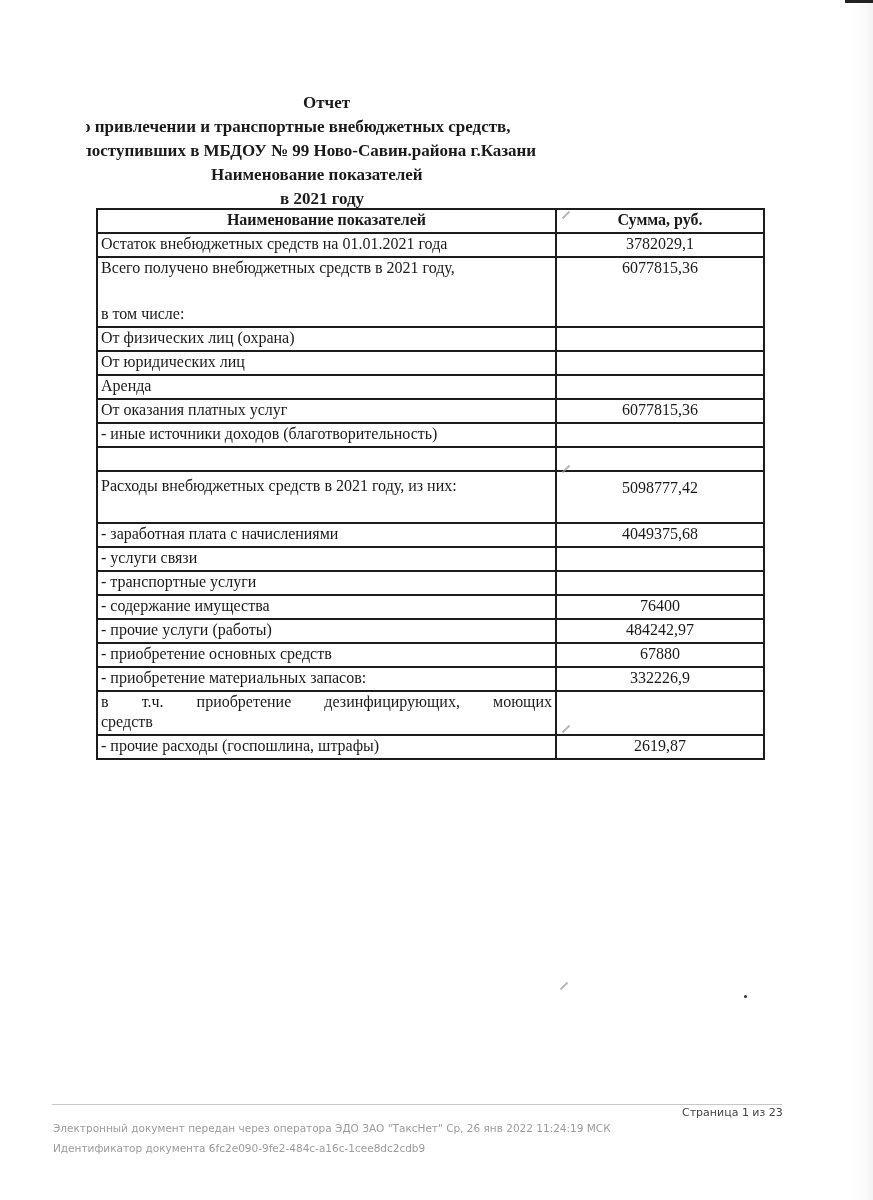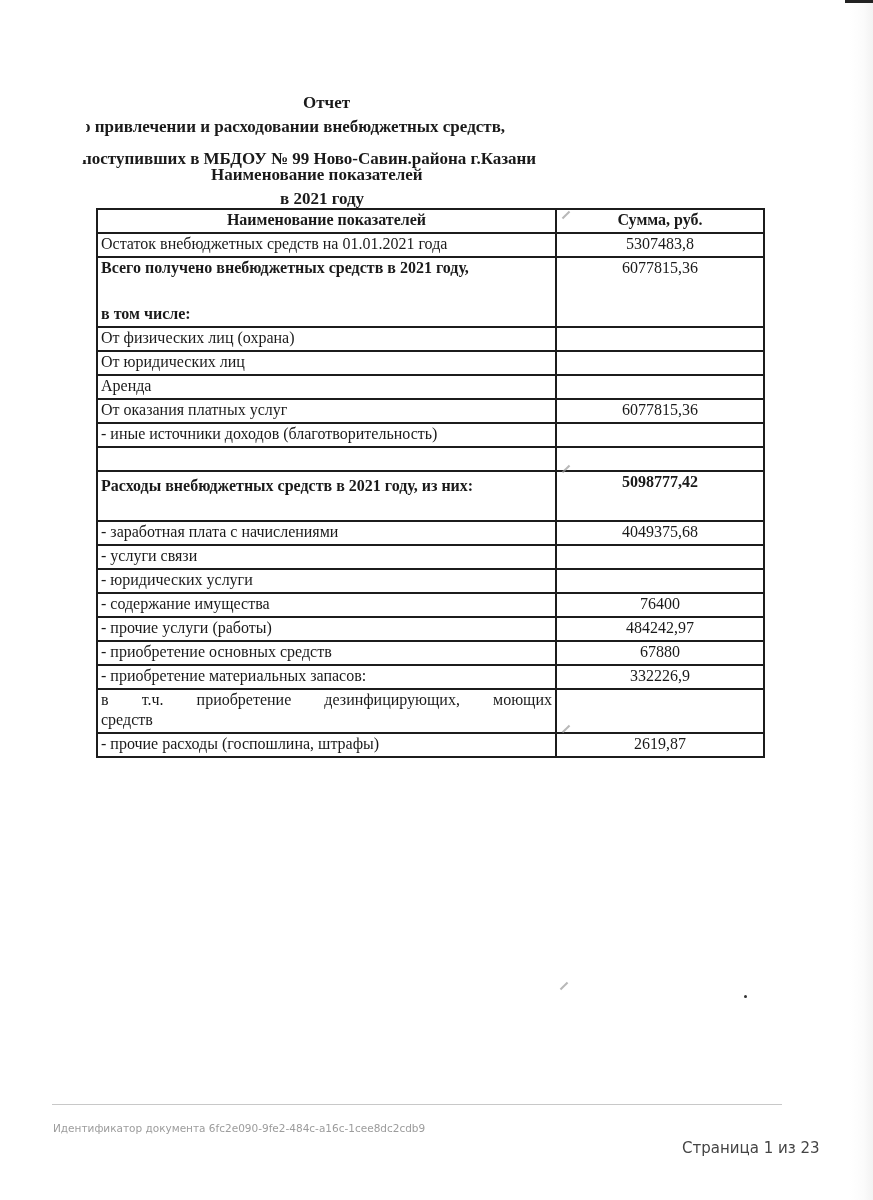--- a/index.html
+++ b/index.html
@@ -10,79 +10,79 @@
   .page-edge {
     position: absolute; right: 0; top: 0; width: 24px; height: 100%;
     background: linear-gradient(to right, #ffffff 0%, #fbfbfb 60%, #f3f3f3 100%);
   }
   .top-mark { position: absolute; right: 0; top: 0; width: 28px; height: 3px; background: #222; }
 
   .title-block { position: absolute; left: 0; top: 93px; width: 873px; font-weight: bold; font-size: 17px; }
   .title-line { position: absolute; white-space: nowrap; line-height: 20px; }
   .t1 { left: 303px; top: 0; }
   .t2 { left: 82px; top: 24px; }
-  .t3 { left: 82px; top: 56px; }
+  .t3 { left: 82px; top: 48px; }
   .t4 { left: 211px; top: 72px; }
   .t5 { left: 280px; top: 96px; }
   .clip-left { position: absolute; left: 0; top: 110px; width: 86px; height: 50px; background: #fff; }
 
   table.report {
     position: absolute; left: 96px; top: 208px; width: 667px;
     border-collapse: collapse; font-size: 16px; table-layout: fixed;
   }
   table.report td {
     border: 2px solid #1c1c1c; padding: 0 3px; vertical-align: top; line-height: 20px;
   }
   table.report col.c1 { width: 459px; }
   table.report col.c2 { width: 208px; }
   td.amt { text-align: center; }
   tr.hdr td { font-weight: bold; text-align: center; height: 22px; }
   tr.r td { height: 22px; }
   tr.tall td { height: 68px; }
   tr.mid td { height: 44px; }
   tr.wrap td { height: 42px; }
-  .bold { font-weight: bold; margin-top: 40px; }
+  .bold { font-weight: normal; margin-top: 40px; }
   .justify { text-align: justify; text-align-last: auto; }
   .spacer-line { display: block; height: 26px; }
 
   .pen-mark { position: absolute; width: 10px; height: 2px; background: #9a9a9a; transform: rotate(-45deg); opacity: 0.7; }
 
   .footer-rule { position: absolute; left: 52px; top: 1104px; width: 730px; height: 1px; background: #c8c8c8; }
   .footer { position: absolute; left: 53px; top: 1118px; font-family: "DejaVu Sans", sans-serif; font-size: 10.5px; color: #9c9c9c; line-height: 20px; white-space: nowrap; }
-  .footer-page { position: absolute; left: 682px; top: 1138px; font-family: "DejaVu Sans", sans-serif; font-size: 15px; color: #444; white-space: nowrap; line-height: 20px; }
+  .footer-page { position: absolute; left: 682px; top: 1103px; font-family: "DejaVu Sans", sans-serif; font-size: 11px; color: #444; white-space: nowrap; line-height: 20px; }
   .dot { position: absolute; left: 744px; top: 995px; width: 3px; height: 3px; background: #333; border-radius: 50%; }
 </style>
 </head>
 <body>
 
 <div class="page-edge"></div>
 <div class="top-mark"></div>
 
 <div class="title-block">
   <div class="title-line t1">Отчет</div>
-  <div class="title-line t2">о привлечении и расходовании внебюджетных средств,</div>
+  <div class="title-line t2">о привлечении и транспортные внебюджетных средств,</div>
   <div class="title-line t3">поступивших в  МБДОУ № 99 Ново-Савин.района г.Казани</div>
   <div class="title-line t4">Наименование показателей</div>
   <div class="title-line t5">в 2021 году</div>
 </div>
 <div class="clip-left"></div>
 
 <table class="report">
   <colgroup>
       <col class="c1">
       <col class="c2">
     </colgroup>
   <tbody>
       <tr class="hdr">
     <td>Наименование показателей</td>
     <td>Сумма, руб.</td>
   </tr>
   <tr class="r">
     <td>Остаток внебюджетных средств на 01.01.2021 года</td>
-    <td class="amt">5307483,8</td>
+    <td class="amt">3782029,1</td>
   </tr>
   <tr class="tall">
     <td class="bold">
       <span>Всего получено внебюджетных средств в 2021 году,</span>
       <span class="spacer-line"></span>
       <span>в том числе:</span>
     </td>
     <td class="amt">6077815,36</td>
   </tr>
   <tr class="r">
@@ -104,32 +104,32 @@
   <tr class="r">
     <td>- иные источники доходов (благотворительность)</td>
     <td class="amt"></td>
   </tr>
   <tr class="r">
     <td></td>
     <td class="amt"></td>
   </tr>
   <tr class="mid">
     <td class="bold" style="padding-top:4px">Расходы внебюджетных средств в 2021 году, из них:</td>
-    <td class="amt bold" style="">5098777,42</td>
+    <td class="amt bold" style="padding-top:6px">5098777,42</td>
   </tr>
   <tr class="r">
     <td>- заработная плата с начислениями</td>
     <td class="amt">4049375,68</td>
   </tr>
   <tr class="r">
     <td>- услуги связи</td>
     <td class="amt"></td>
   </tr>
   <tr class="r">
-    <td>- юридических услуги</td>
+    <td>- транспортные услуги</td>
     <td class="amt"></td>
   </tr>
   <tr class="r">
     <td>- содержание имущества</td>
     <td class="amt">76400</td>
   </tr>
   <tr class="r">
     <td>- прочие услуги (работы)</td>
     <td class="amt">484242,97</td>
   </tr>
@@ -153,15 +153,16 @@
   </table>
 
 <div class="pen-mark" style="left:561px; top:214px;"></div>
 <div class="pen-mark" style="left:561px; top:468px;"></div>
 <div class="pen-mark" style="left:561px; top:728px;"></div>
 <div class="pen-mark" style="left:559px; top:985px;"></div>
 <div class="dot"></div>
 
 <div class="footer-rule"></div>
 <div class="footer">
+  <div>Электронный документ передан через оператора ЭДО ЗАО "ТаксНет" Ср, 26 янв 2022 11:24:19 МСК</div>
   <div>Идентификатор документа 6fc2e090-9fe2-484c-a16c-1cee8dc2cdb9</div>
 </div>
 <div class="footer-page">Страница 1 из 23</div>
 
 </body></html>

